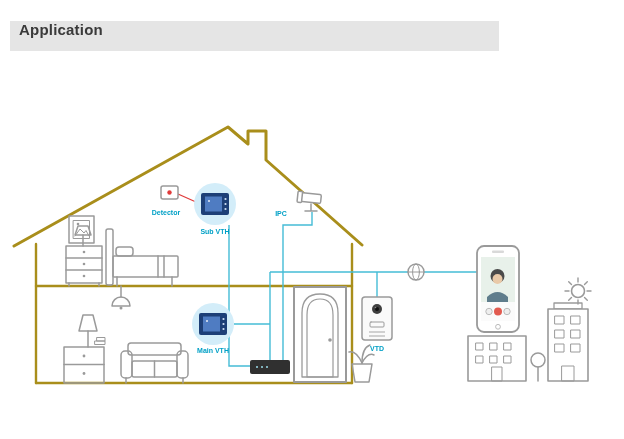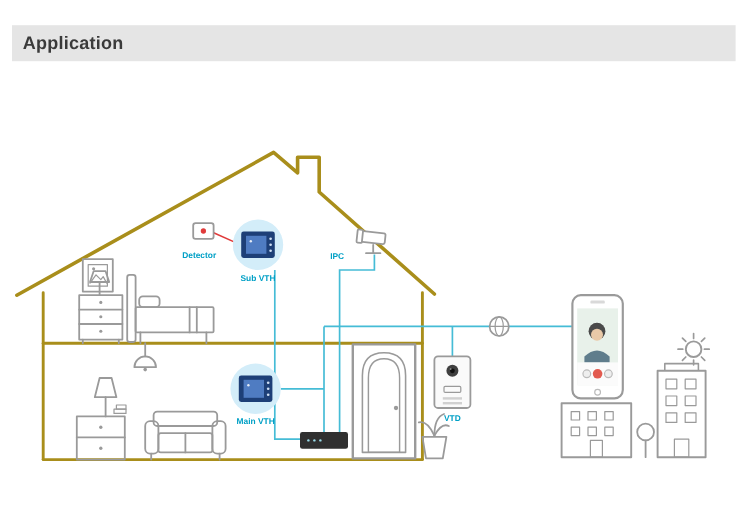--- a/index.html
+++ b/index.html
@@ -3,22 +3,22 @@
 <meta charset="utf-8">
 <style>
   :root{
     --header_bg:#e5e5e5; --header_text:#3a3a3a; --house:#a98e1b; --furniture:#9a9a9a;
     --line:#45bcd6; --label:#00a0c6; --alarm:#e03a3a; --circle_bg:#d3edf9;
     --device_navy:#1d3f77; --device_screen:#4f7cc2; --switch_bg:#303030;
   }
   html,body{margin:0;padding:0;background:#ffffff;}
   .stage{position:relative;width:624px;height:439px;background:#ffffff;overflow:hidden;
          font-family:"Liberation Sans",sans-serif;}
-  .header{position:absolute;left:10px;top:21px;width:603px;height:30px;
-          background:var(--header_bg);display:flex;align-items:center;
+  .header{position:absolute;left:10px;top:21px;width:489px;height:30px;
+          background:var(--header_bg);display:flex;align-items:flex-start;
           padding-left:9px;box-sizing:border-box;}
   .header h1{font-size:15px;font-weight:bold;color:var(--header_text);margin:0;letter-spacing:.2px;}
   svg.diagram{position:absolute;left:0;top:0;}
   .roof{stroke:var(--house);stroke-width:3;fill:none;stroke-linejoin:round;stroke-linecap:round;}
   .wall{stroke:var(--house);stroke-width:2.4;fill:none;stroke-linecap:round;}
   .g1{stroke:var(--furniture);stroke-width:1.5;fill:none;stroke-linecap:round;stroke-linejoin:round;}
   .g1 .fillw{fill:#ffffff;}
   .g1f{fill:var(--furniture);stroke:none;}
   .tl{stroke:var(--line);stroke-width:1.4;fill:none;}
   .al{stroke:var(--alarm);stroke-width:1.3;fill:none;}

